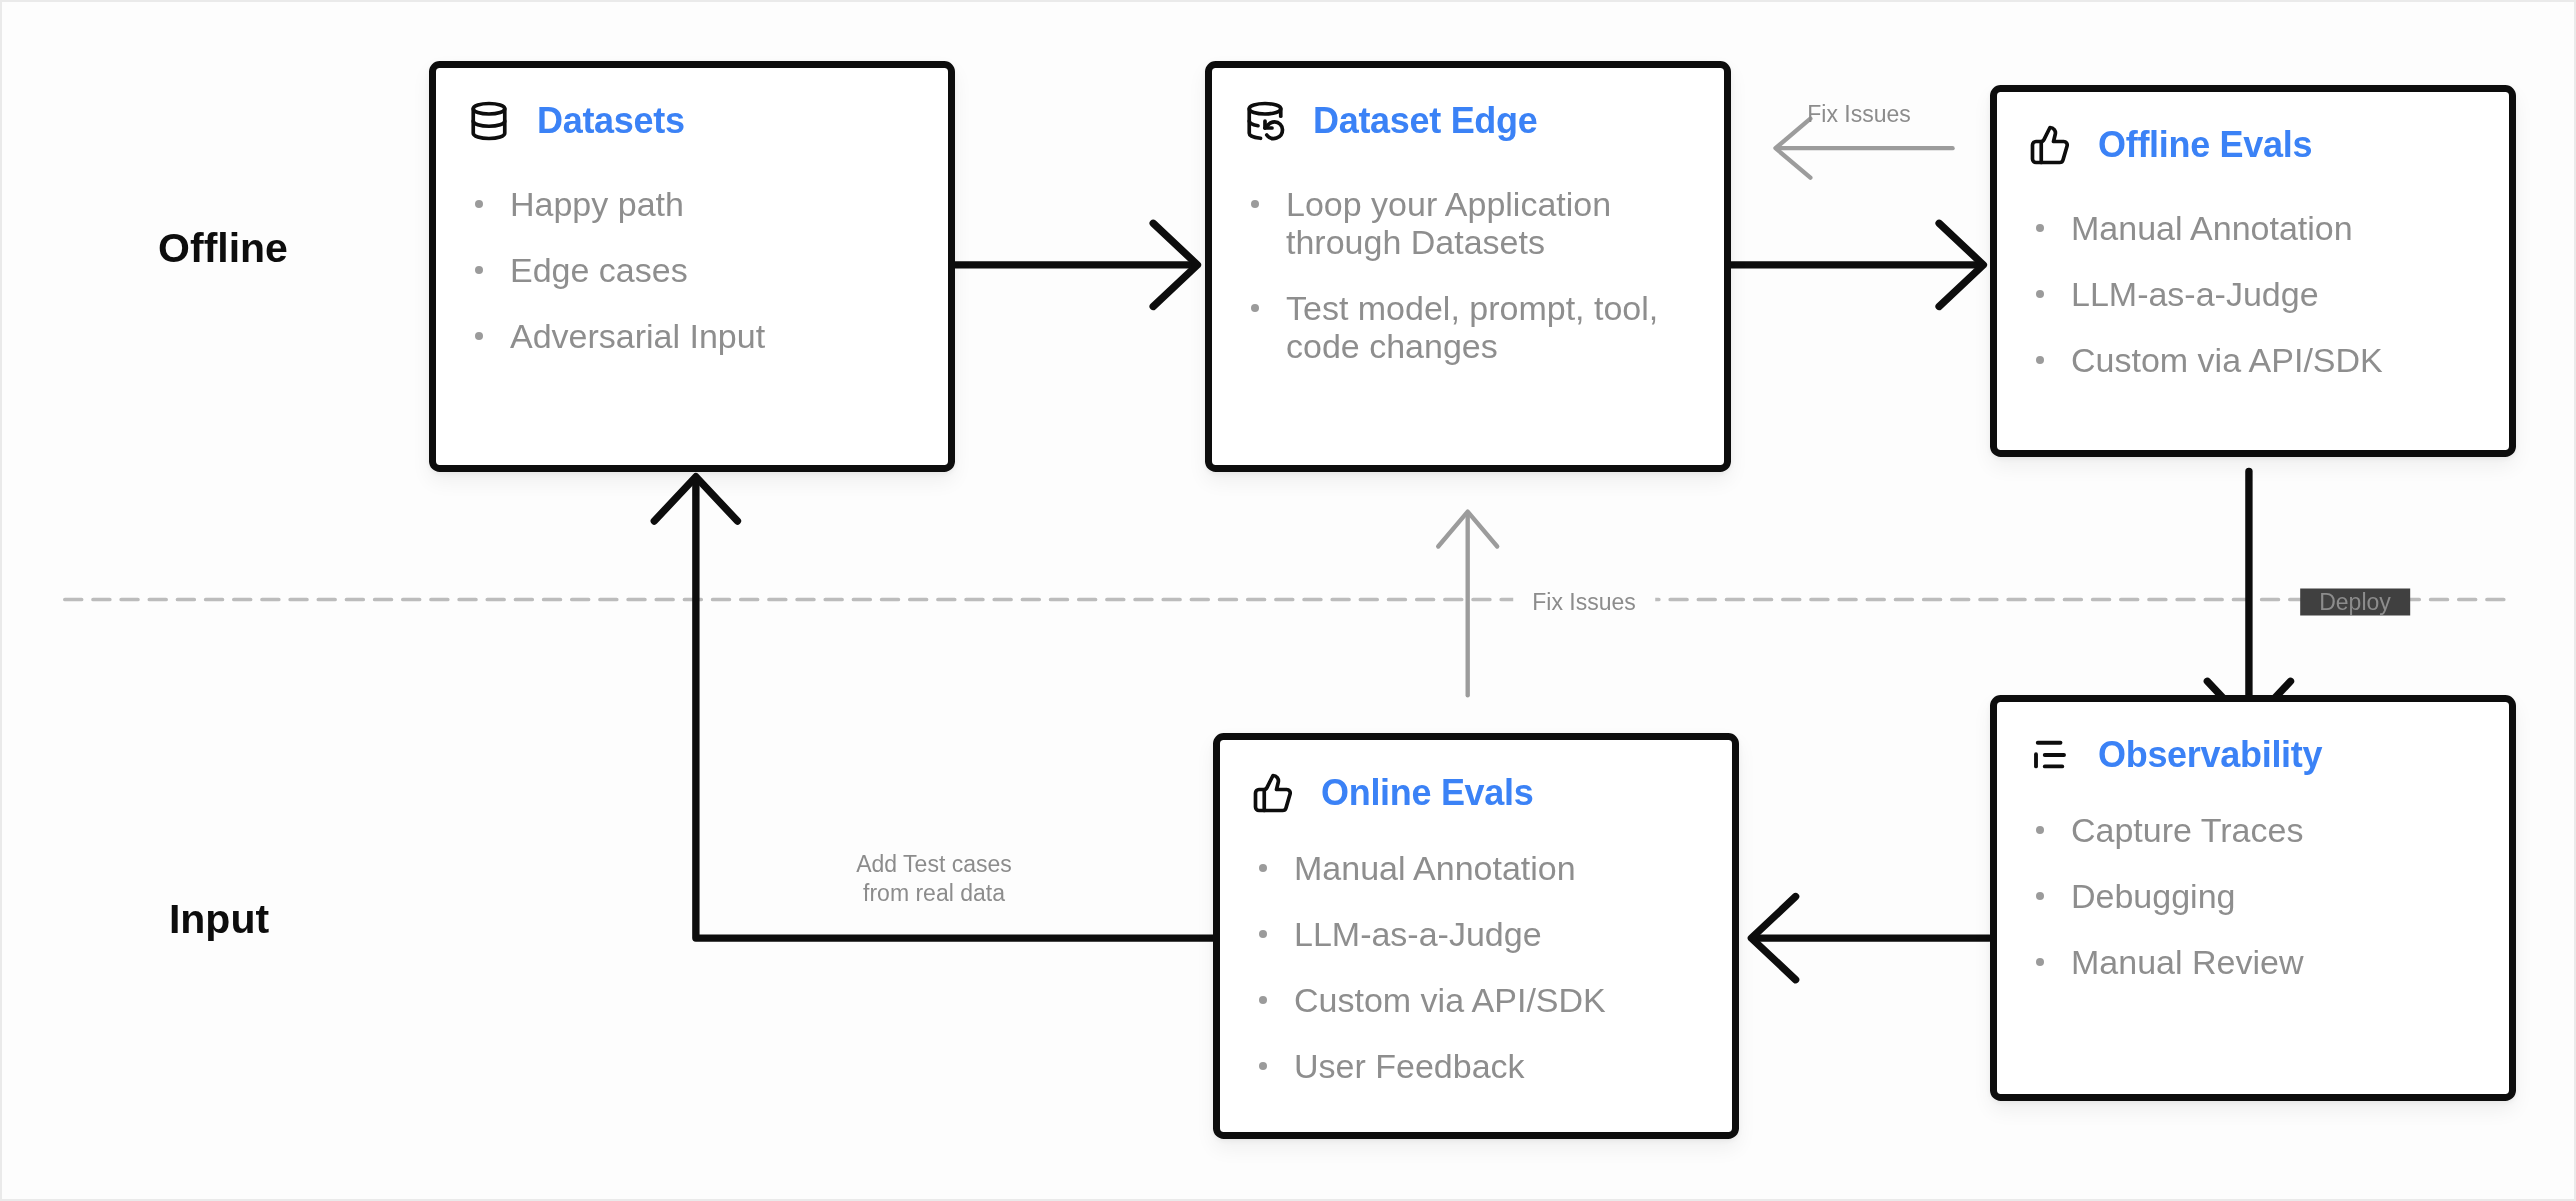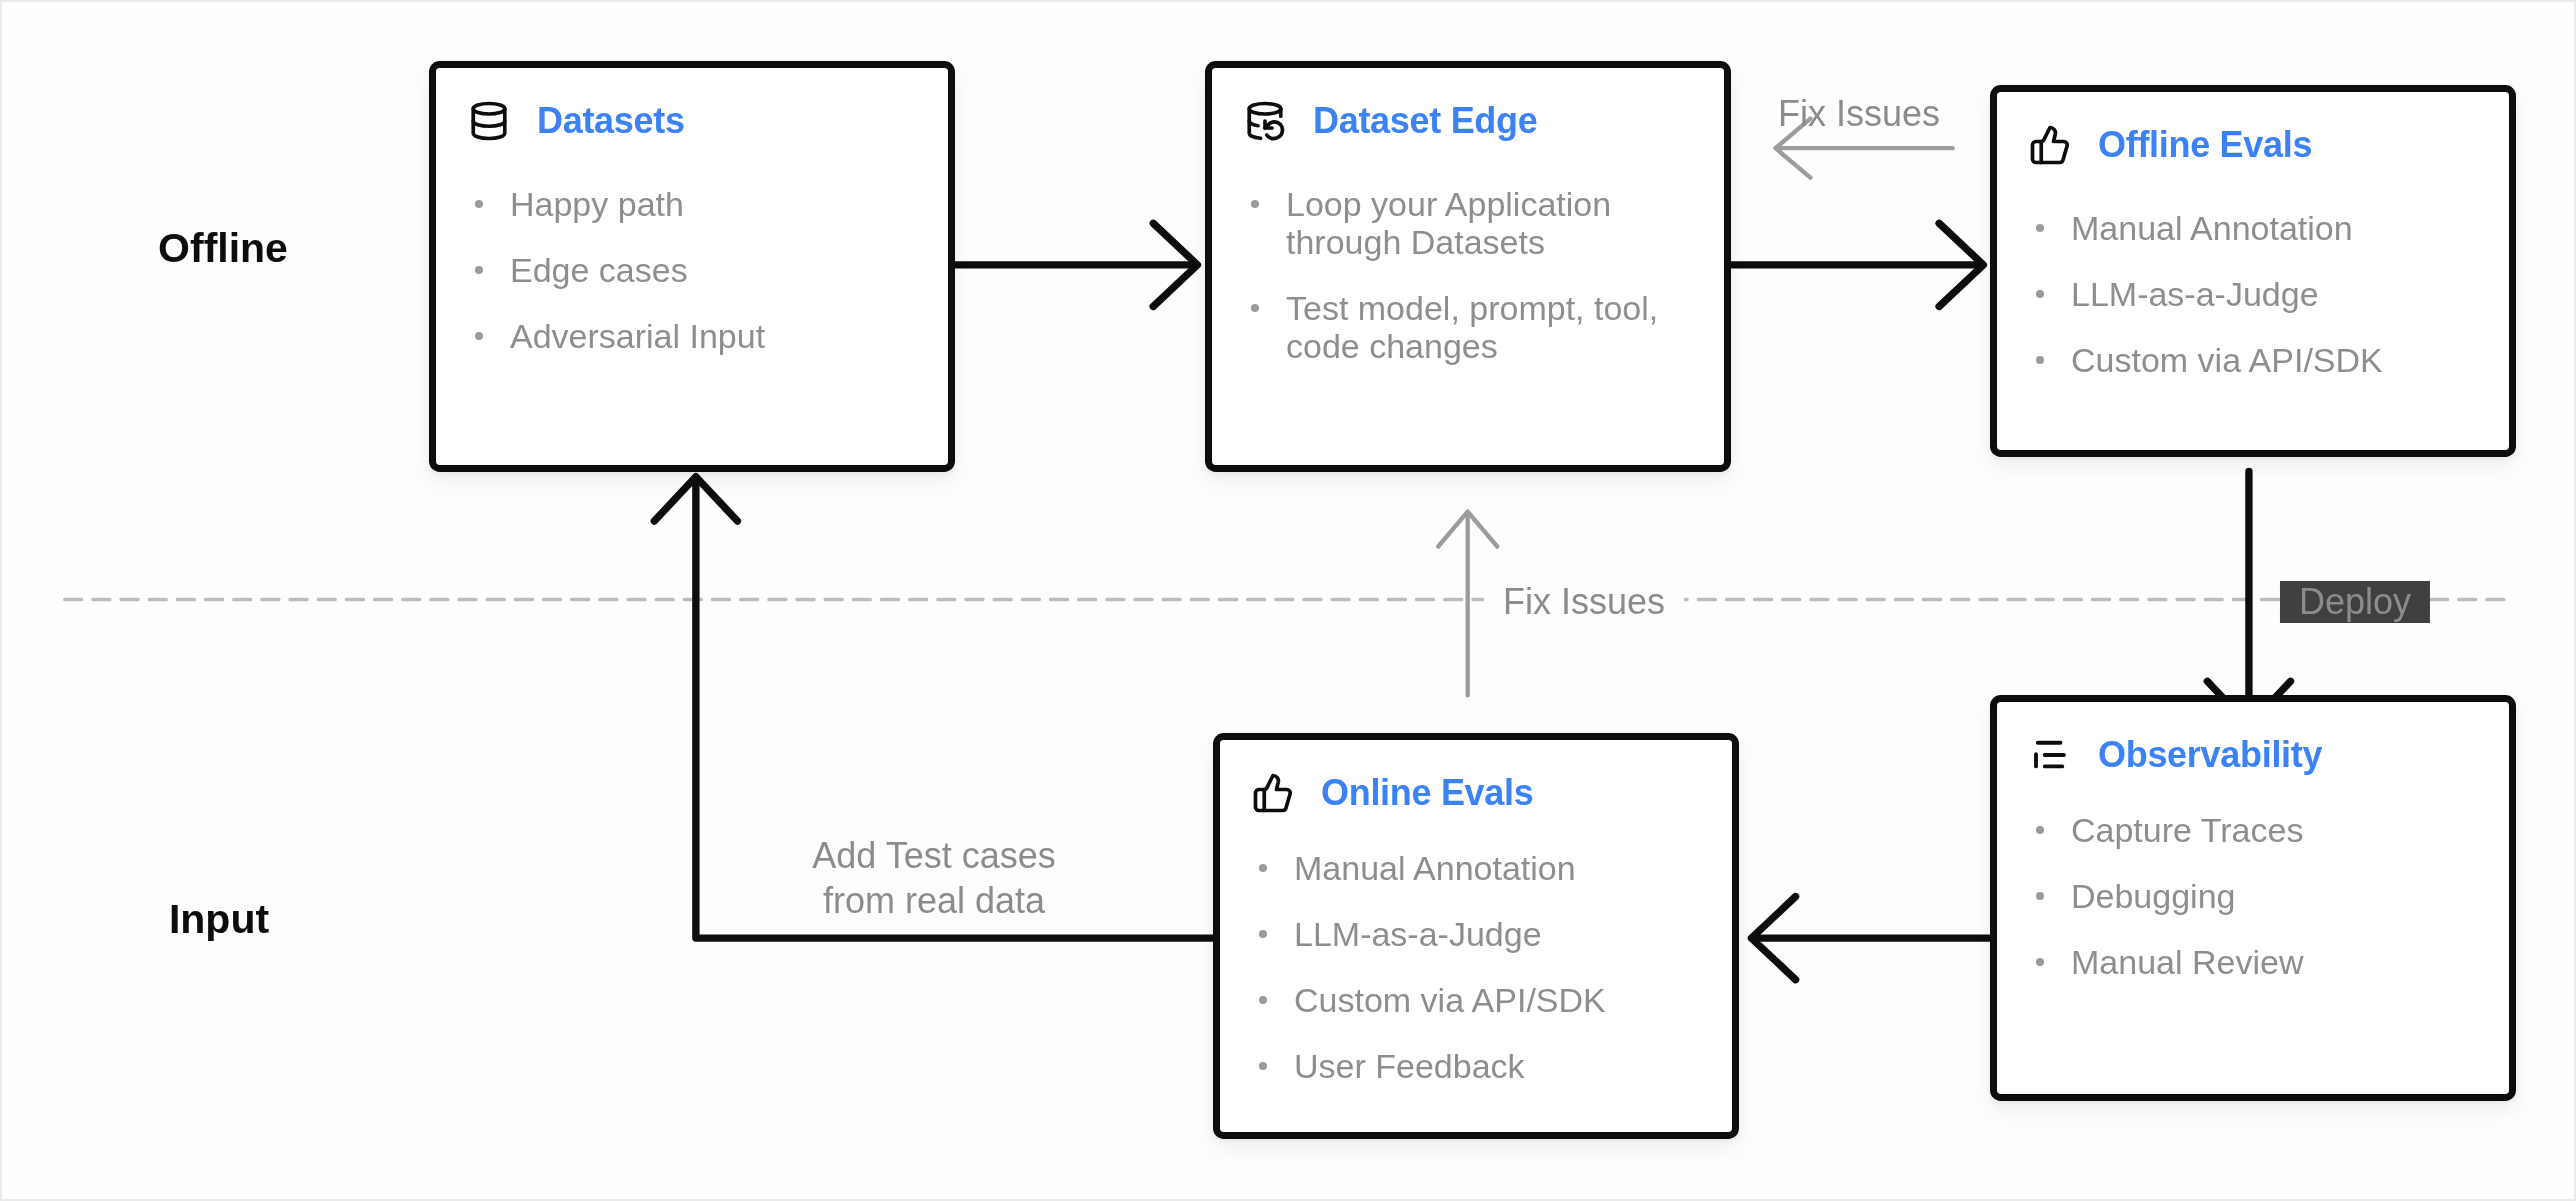--- a/index.html
+++ b/index.html
@@ -41,21 +41,21 @@
 
   .lane-label {
     position:absolute; transform:translate(-50%,-50%);
     font-size:41px; font-weight:700; color:#0d0d0d; white-space:nowrap;
   }
   .lane-offline { left:221px; top:246px; }
   .lane-online  { left:217px; top:917px; }
 
   .conn-label {
     position:absolute; transform:translate(-50%,-50%);
-    font-size:36px; color:#8c8c8c; white-space:nowrap;
+    font-size:23px; color:#8c8c8c; white-space:nowrap;
   }
   .label-fix-top { left:1857px; top:112px; }
   .label-fix-mid { left:1582px; top:600px; background:#fdfdfd; padding:0 19px; }
   .label-deploy  { left:2353px; top:600px; background:#404040; padding:0 19px; }
   .label-add-cases { left:932px; top:877px; text-align:center; line-height:1.24; }
   .label-add-cases span { display:block; }
 </style>
 </head>
 <body>
 

